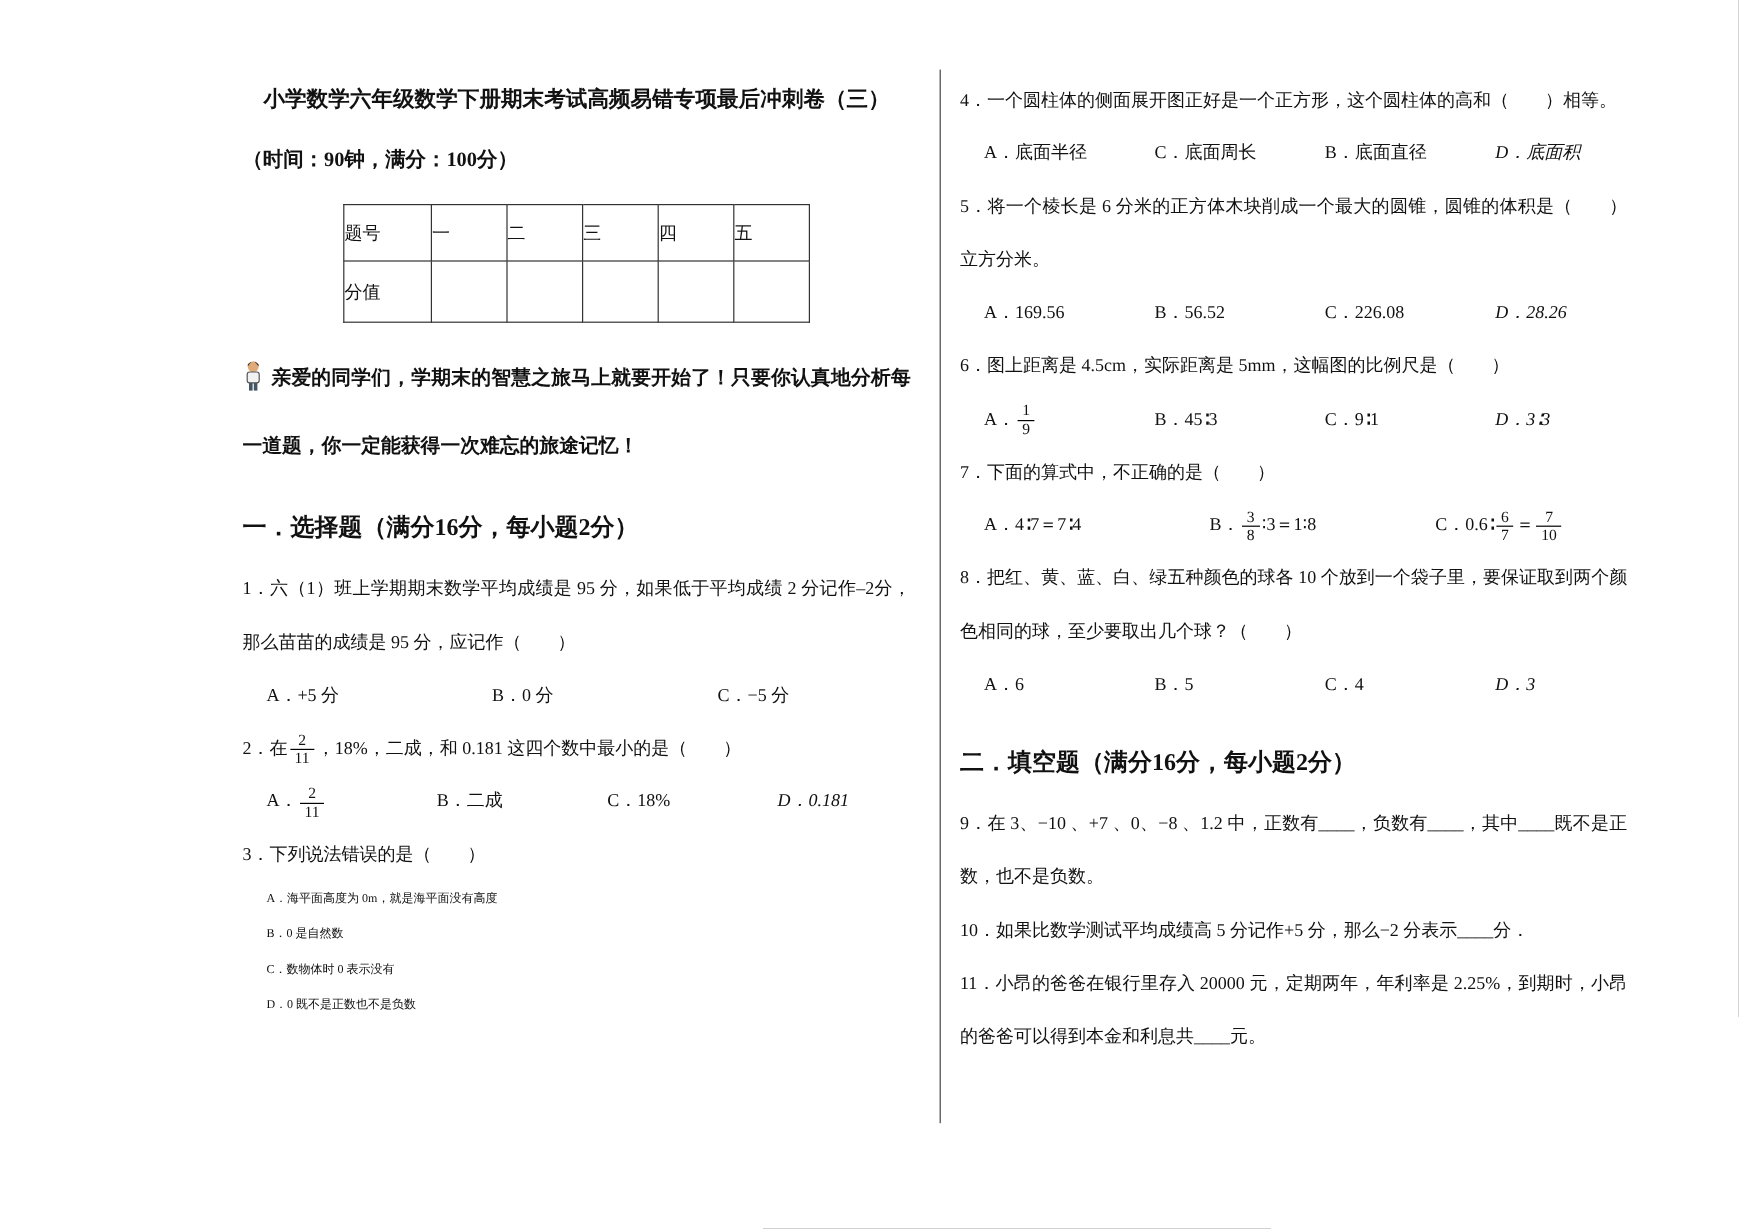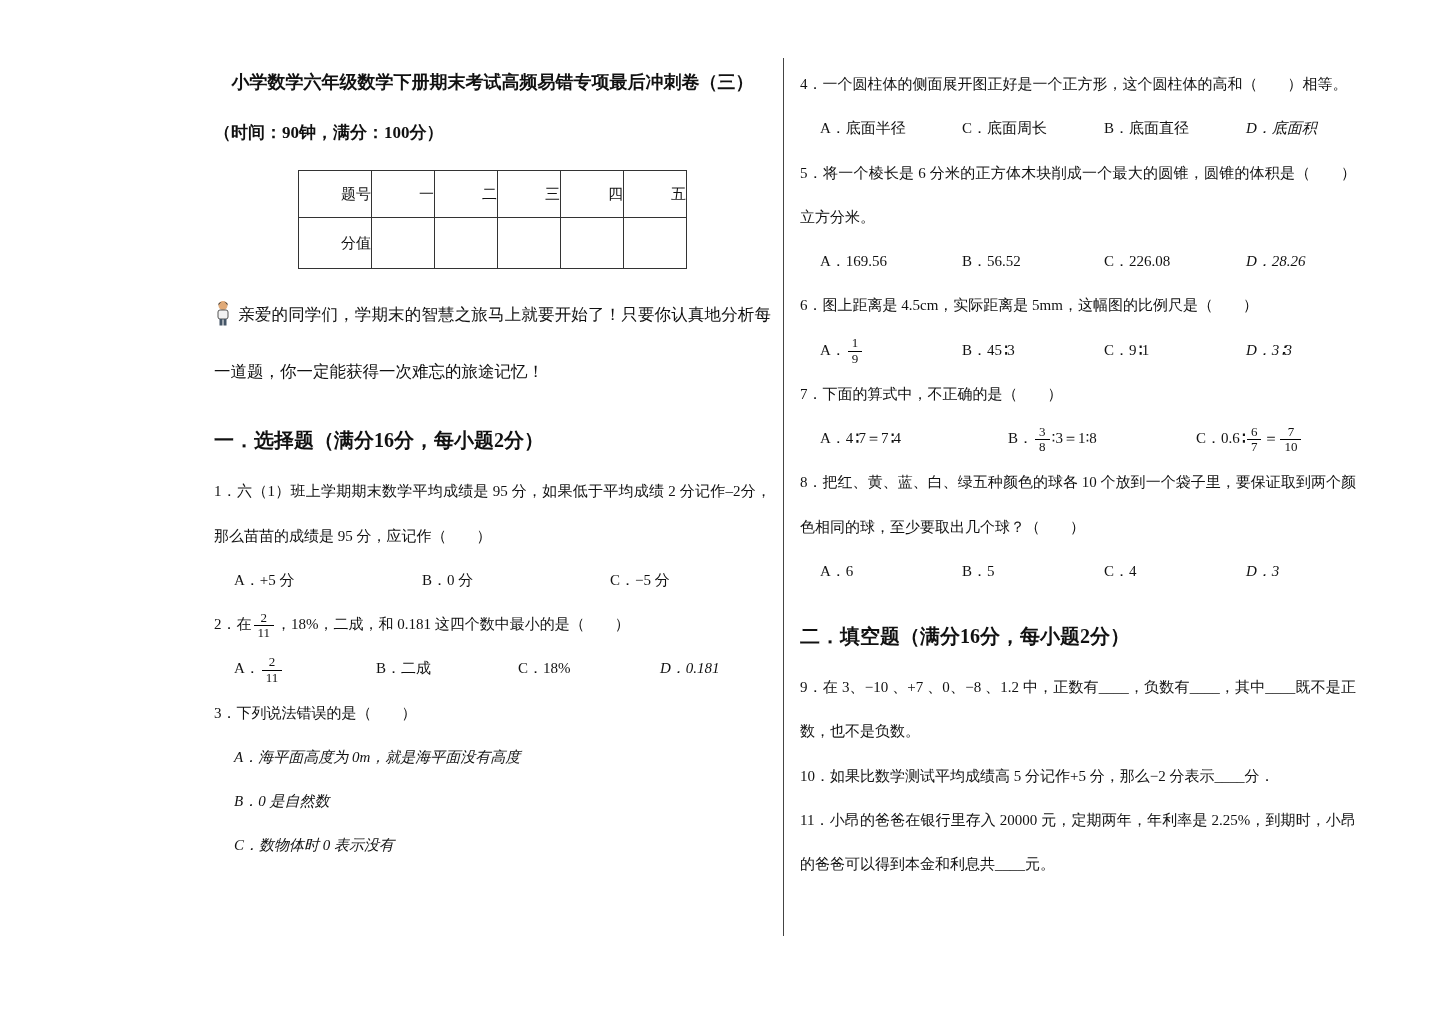--- a/index.html
+++ b/index.html
@@ -3,45 +3,45 @@
 <meta charset="utf-8">
 <style>
   html,body{margin:0;padding:0;background:#888;}
   .page{
     position:relative;width:1449px;height:1024px;background:#ffffff;
     font-family:"Liberation Serif","DejaVu Serif",serif;color:#111;
     overflow:hidden;margin:0 auto;
   }
   .divider{position:absolute;left:783px;top:58px;width:1px;height:878px;background:#444;}
   .col{position:absolute;top:62px;}
-  .col-left{left:214px;width:557px;}
+  .col-left{left:202px;width:557px;}
   .col-right{left:800px;width:556px;}
 
   .title{font-size:18px;font-weight:bold;text-align:center;margin:8px 0 0 0;white-space:nowrap;}
   .subtitle{font-size:17px;font-weight:bold;margin:27px 0 0 0;}
 
   table.score-table{border-collapse:collapse;margin:26px auto 0 auto;}
   table.score-table td{
-    border:1px solid #333;text-align:right;font-size:15px;
+    border:1px solid #333;text-align:left;font-size:15px;
     height:46px;width:62px;padding:0;margin-top:22px;
   }
   table.score-table td:first-child{width:72px;}
   table.score-table tr:last-child td{height:50px;}
 
-  .intro{font-size:16.5px;font-weight:normal;line-height:3.1;text-align:justify;margin:20px 0 0 0;}
+  .intro{font-size:16.5px;font-weight:bold;line-height:3.1;text-align:justify;margin:20px 0 0 0;}
   .sicon{display:inline-block;vertical-align:-6px;margin-right:6px;}
 
   .sec-head{font-size:20px;font-weight:bold;margin:14px 0 0 0;line-height:2.9;}
   .para{font-size:15px;line-height:2.95;margin:0;text-align:justify;}
   .optrow{display:flex;padding-left:20px;font-size:15px;line-height:2.95;align-items:center;}
   .optrow.o4 > span{width:142px;}
   .optrow.o4 > span:last-child{width:auto;font-style:italic;}
   .optrow.o3 > span{width:188px;}
   .optrow.o3 > span:last-child{width:auto;}
-  .optlines > p{font-size:15px;line-height:2.95;margin:0;padding-left:20px;font-style:italic;}
+  .optlines > p{font-size:10px;line-height:2.95;margin:0;padding-left:20px;}
 
   .frac{display:inline-block;text-align:center;vertical-align:-0.65em;line-height:1.15;font-size:13px;margin:0 2px;}
   .frac .fn{display:block;border-bottom:1px solid #000;padding:0 4px;}
   .frac .fd{display:block;padding:0 4px;}
 </style>
 </head>
 <body>
 
 <div class="page">
   <div class="divider"></div>
@@ -100,20 +100,21 @@
       <span>B．二成</span>
       <span>C．18%</span>
       <span>D．0.181</span>
     </div>
 
     <p class="para">3．下列说法错误的是（　　）</p>
     <div class="optlines">
       <p>A．海平面高度为 0m，就是海平面没有高度</p>
       <p>B．0 是自然数</p>
       <p>C．数物体时 0 表示没有</p>
+      <p>D．0 既不是正数也不是负数</p>
     </div>
   </div>
 
   <div class="col col-right">
     <p class="para">4．一个圆柱体的侧面展开图正好是一个正方形，这个圆柱体的高和（　　）相等。</p>
     <div class="optrow o4">
       <span>A．底面半径</span>
       <span>C．底面周长</span>
       <span>B．底面直径</span>
       <span>D．底面积</span>

